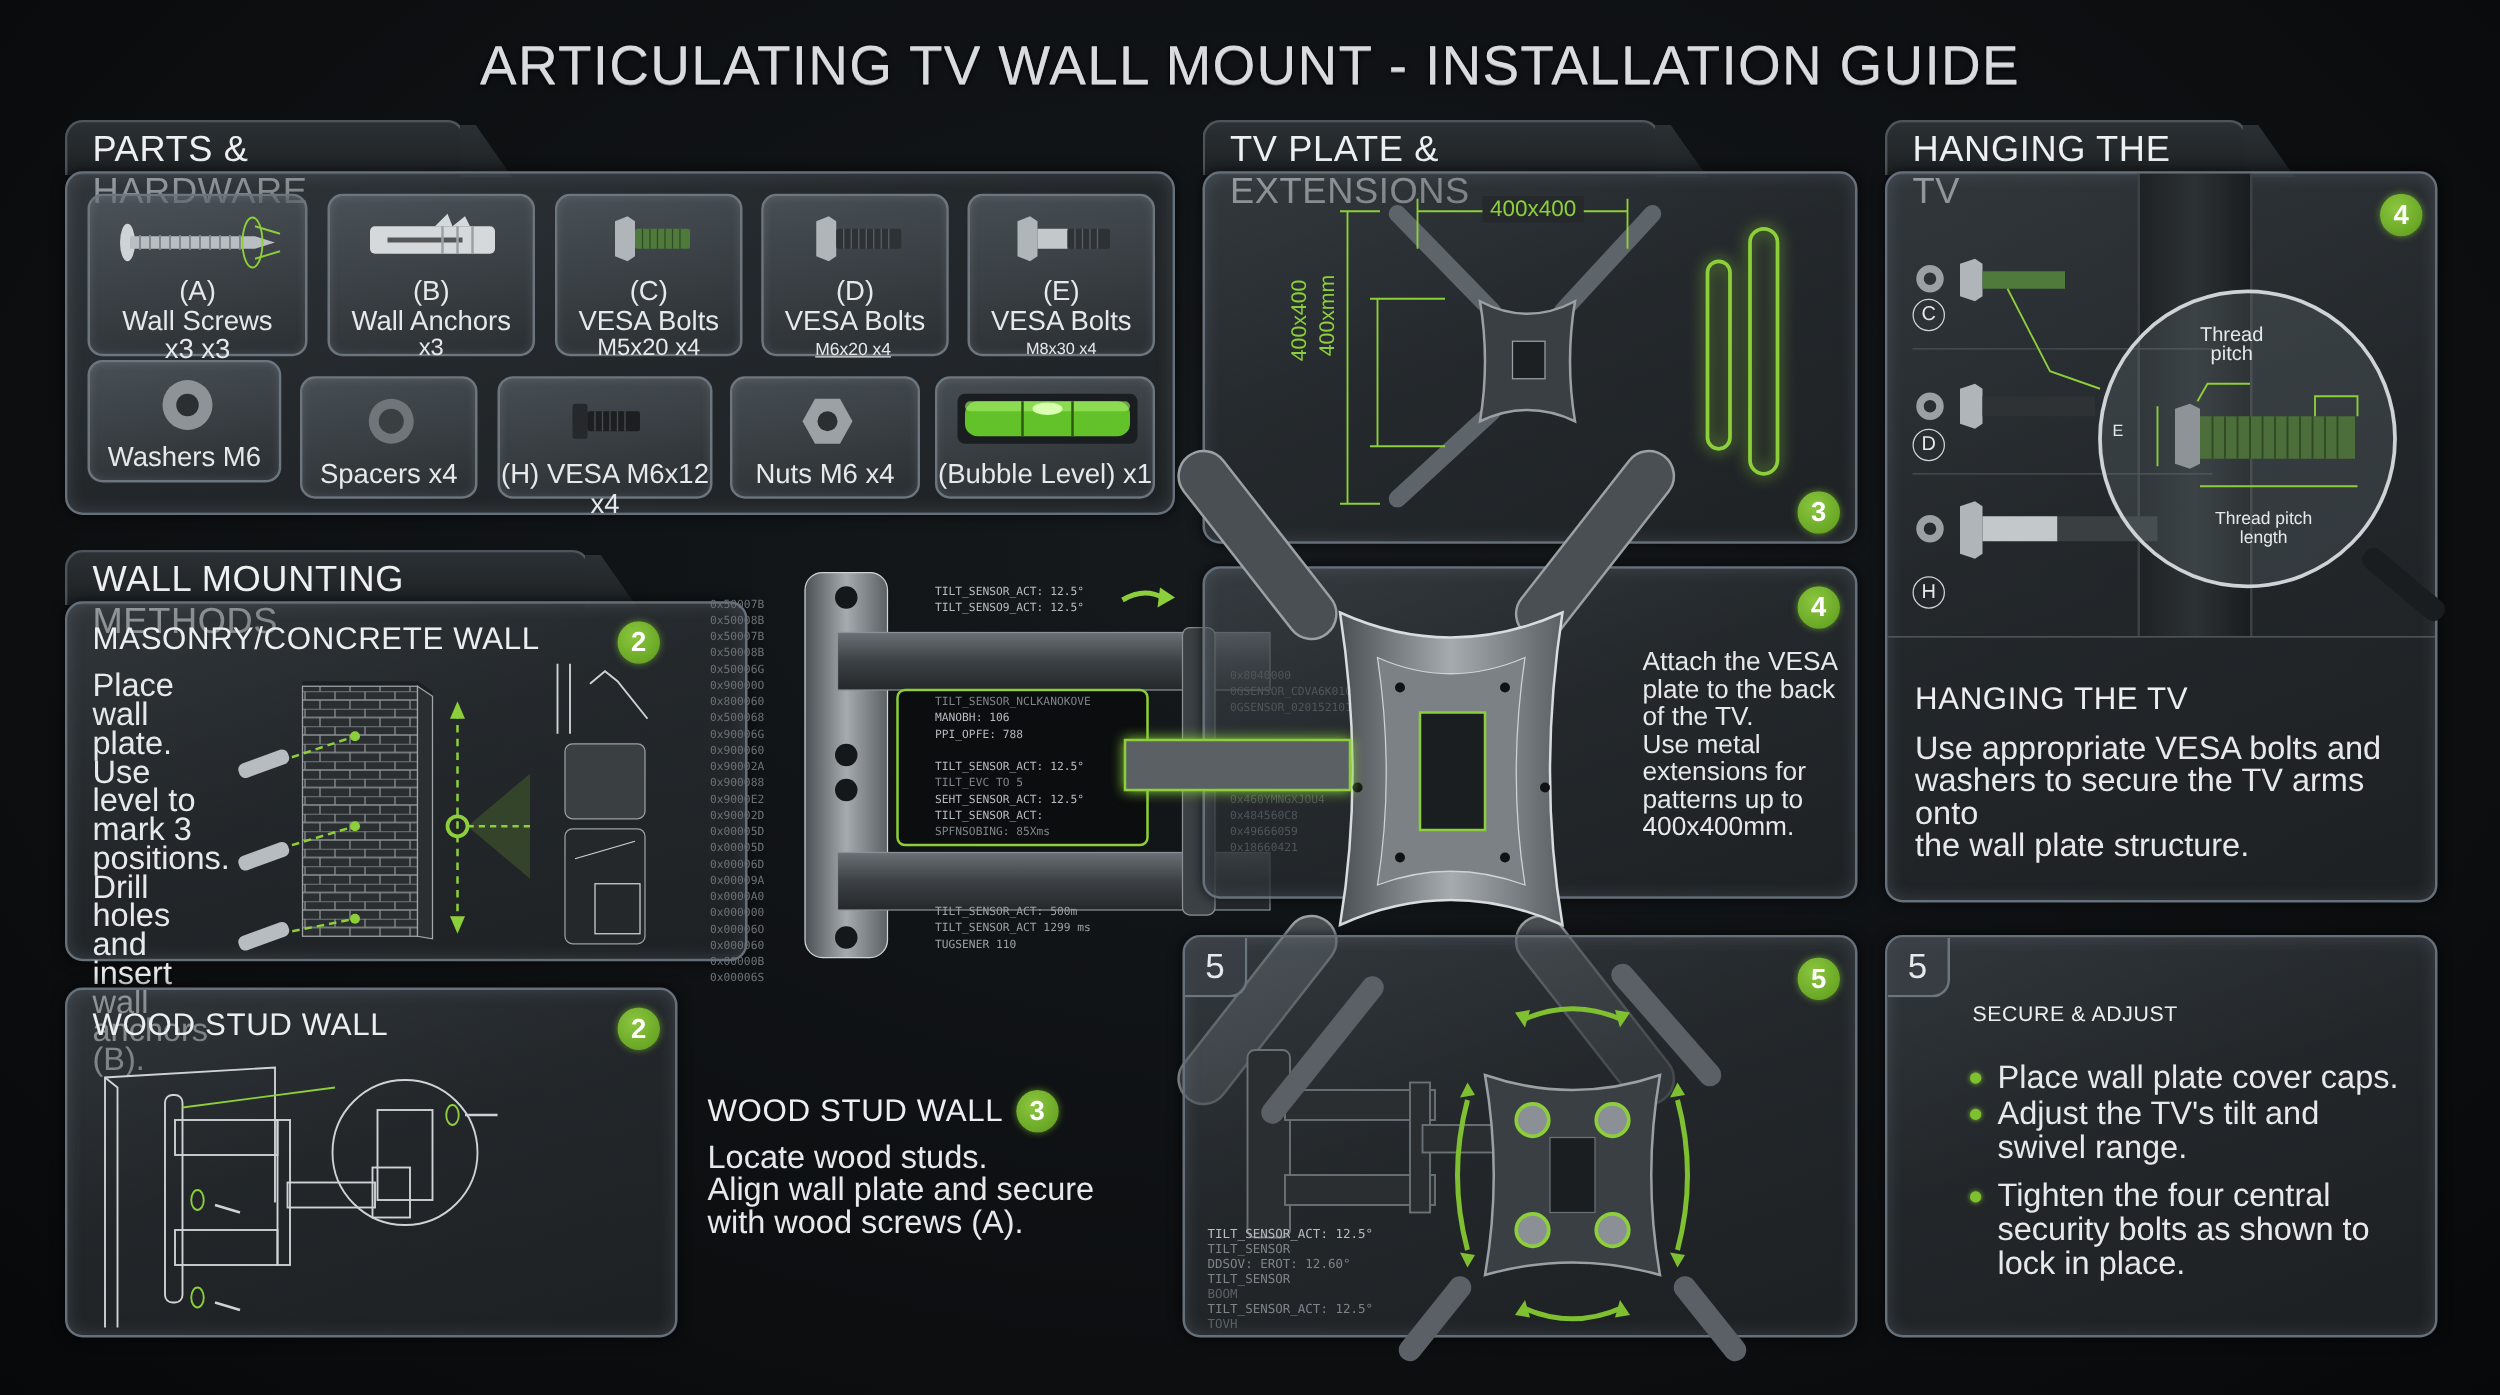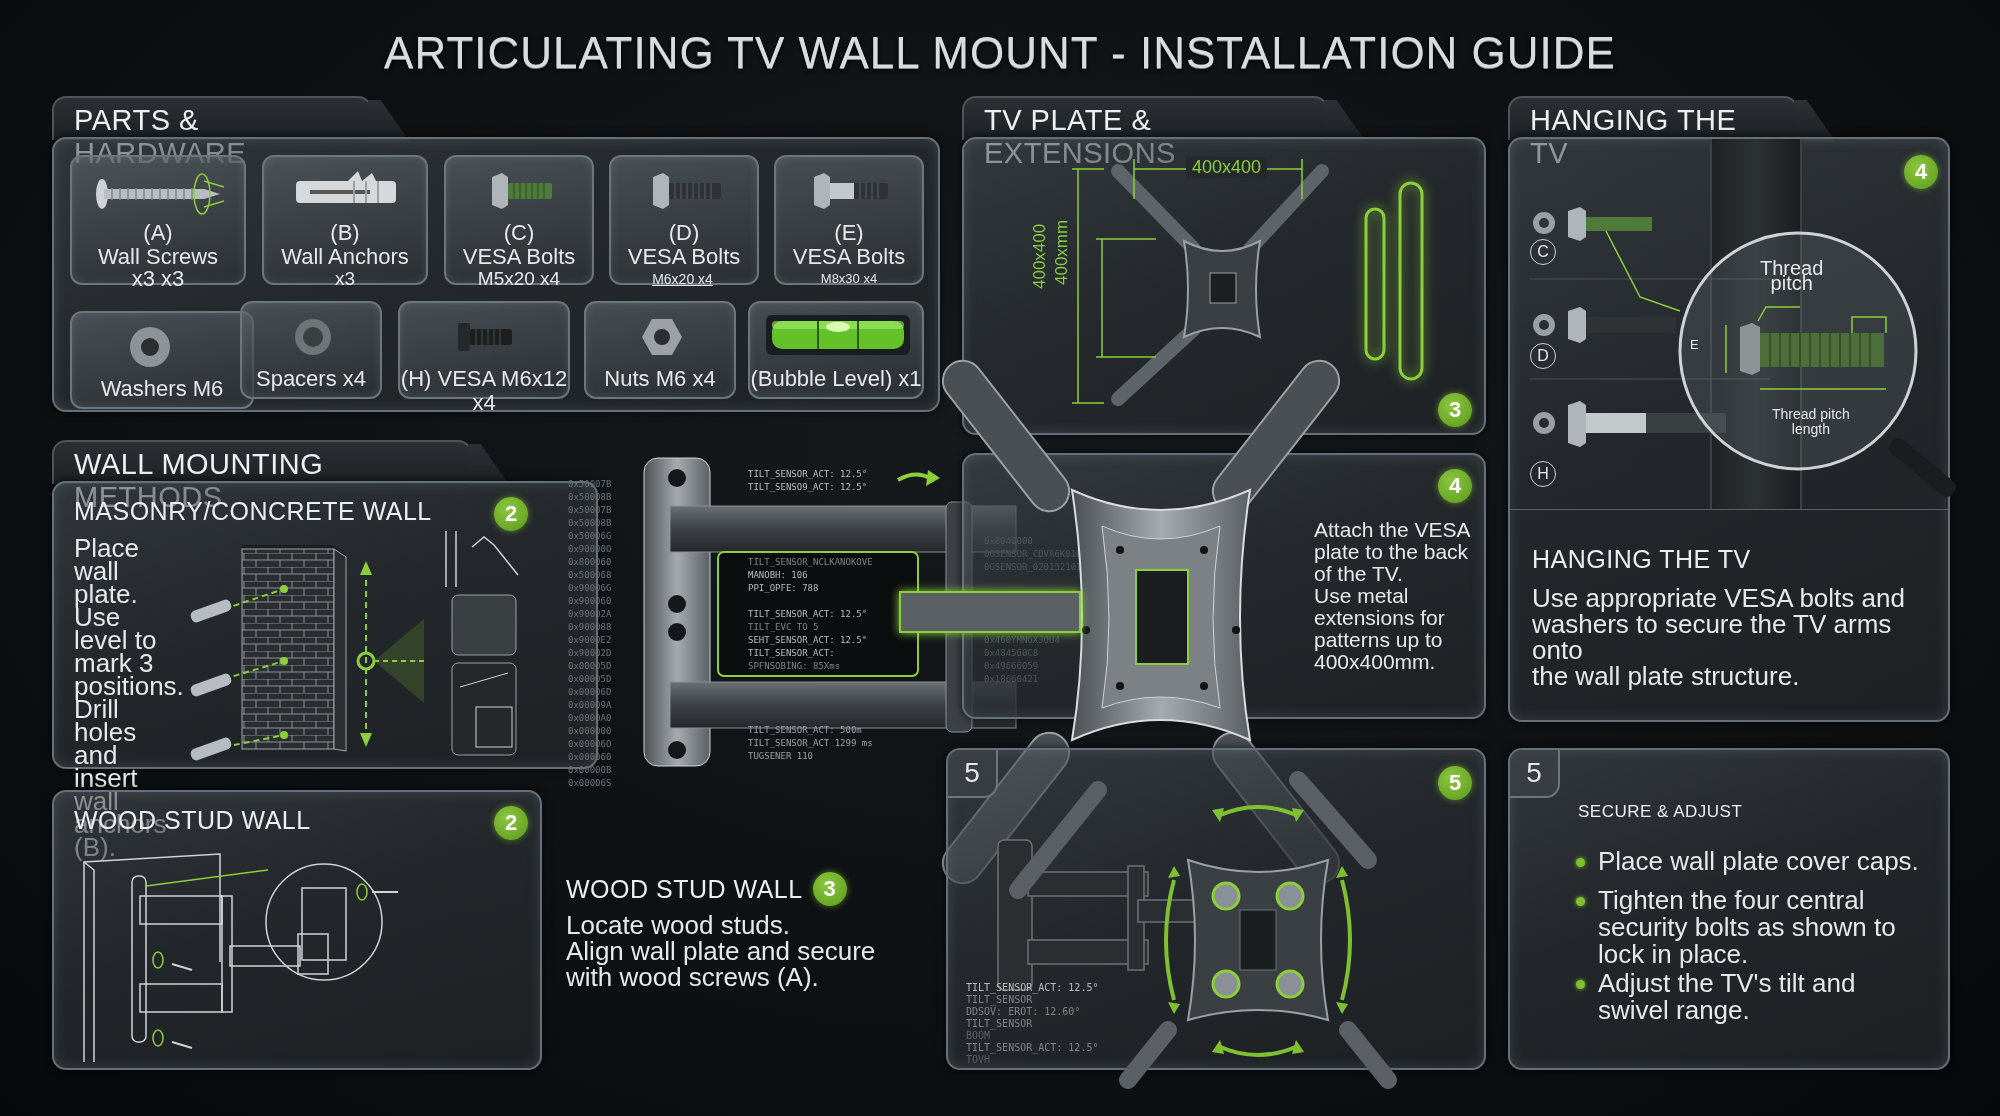--- a/index.html
+++ b/index.html
@@ -172,21 +172,21 @@
           <line x1="56" y1="12" x2="56" y2="28"></line>
           <line x1="62" y1="12" x2="62" y2="28"></line>
           <line x1="68" y1="12" x2="68" y2="28"></line>
         </g>
     </svg>
     <div class="abs lbl" style="left:0;right:0;top:64px;">(E)</div>
     <div class="abs lbl" style="left:0;right:0;top:88px;">VESA Bolts</div>
     <div class="abs lbl" style="left:0;right:0;top:110px;font-size:13px;">M8x30 x4</div>
   </div>
 
-  <div class="abs card" style="left:16px;top:172px;width:184px;height:98px;">
+  <div class="abs card" style="left:16px;top:149px;width:155px;height:98px;">
     <svg class="abs" style="left:56px;top:12px;" width="44" height="44">
       <circle cx="22" cy="22" r="20" fill="#8d9397"></circle>
         <circle cx="22" cy="22" r="9" fill="#2b2f32"></circle>
     </svg>
     <div class="abs lbl" style="left:0;right:0;top:64px;">Washers M6</div>
   </div>
   <div class="abs card" style="left:186px;top:162px;width:142px;height:98px;">
     <svg class="abs" style="left:51px;top:12px;" width="40" height="44">
       <circle cx="20" cy="22" r="18" fill="#6f7579"></circle>
         <circle cx="20" cy="22" r="10" fill="#3a3f42"></circle>
@@ -583,21 +583,21 @@
     <g stroke="#8ccf3a" stroke-width="1.5" fill="none">
       <polyline points="322,144 322,128 356,128 356,144"></polyline>
       <line x1="230" y1="200" x2="356" y2="200"></line>
       <line x1="196" y1="136" x2="196" y2="184"></line>
       <polyline points="228,132 236,118 270,118"></polyline>
     </g>
   </svg>
   <div class="abs" style="left:20px;top:100px;width:26px;height:26px;border:1.5px solid #cfd3d6;border-radius:50%;font-size:16px;display:flex;align-items:center;justify-content:center;font-family:'Liberation Sans',sans-serif;">C</div>
   <div class="abs" style="left:20px;top:204px;width:26px;height:26px;border:1.5px solid #cfd3d6;border-radius:50%;font-size:16px;display:flex;align-items:center;justify-content:center;font-family:'Liberation Sans',sans-serif;">D</div>
   <div class="abs" style="left:20px;top:322px;width:26px;height:26px;border:1.5px solid #cfd3d6;border-radius:50%;font-size:16px;display:flex;align-items:center;justify-content:center;font-family:'Liberation Sans',sans-serif;">H</div>
-  <div class="abs" style="left:250px;top:122px;text-align:center;font-size:20px;line-height:15px;font-family:'Liberation Sans',sans-serif;">
+  <div class="abs" style="left:250px;top:122px;text-align:center;font-size:16px;line-height:15px;font-family:'Liberation Sans',sans-serif;">
     <div>Thread</div>
       <div>pitch</div>
   </div>
   <div class="abs" style="left:262px;top:268px;text-align:center;font-size:14px;line-height:15px;font-family:'Liberation Sans',sans-serif;">
     <div>Thread pitch</div>
       <div>length</div>
   </div>
   <div class="abs" style="left:180px;top:198px;font-size:13px;font-family:'Liberation Sans',sans-serif;">E</div>
   <div class="abs" style="left:0;right:0;top:370px;border-top:1px solid #5b6166;"></div>
   <div class="abs h2" style="left:22px;top:406px;">HANGING THE TV</div>
@@ -608,23 +608,23 @@
   </div>
 </div>
 
 <div class="abs panel" style="left:1508px;top:748px;width:442px;height:322px;">
   <div class="abs corner-num" style="left:0;top:0;">5</div>
   <div class="abs h2" style="left:68px;top:52px;font-size:17px;">SECURE &amp; ADJUST</div>
   <ul class="abs body-text bullets" style="left:66px;top:98px;line-height:27px;">
     <li>
         <div>Place wall plate cover caps.</div>
       </li>
+    <li>
+        <div>Adjust the TV's tilt and</div>
+        <div>swivel range.</div>
+      </li>
     <li style="margin-top:12px;">
         <div>Tighten the four central</div>
         <div>security bolts as shown to</div>
         <div>lock in place.</div>
       </li>
-    <li>
-        <div>Adjust the TV's tilt and</div>
-        <div>swivel range.</div>
-      </li>
   </ul>
 </div>
 
 </body></html>

